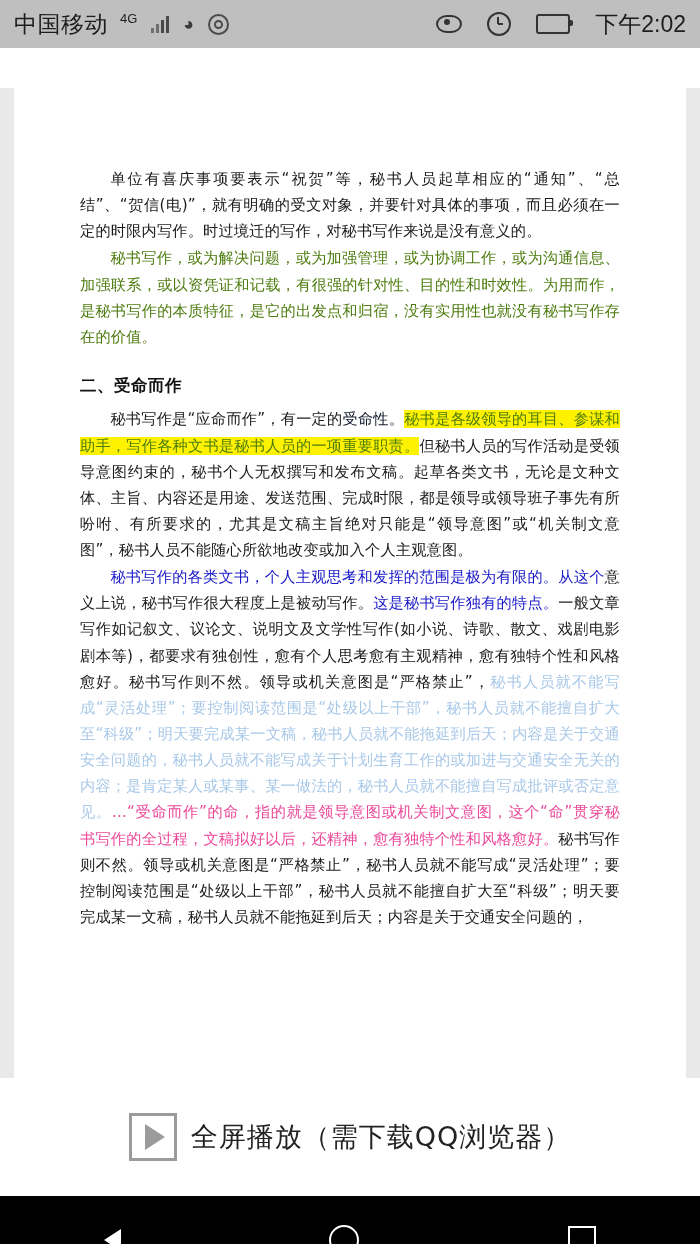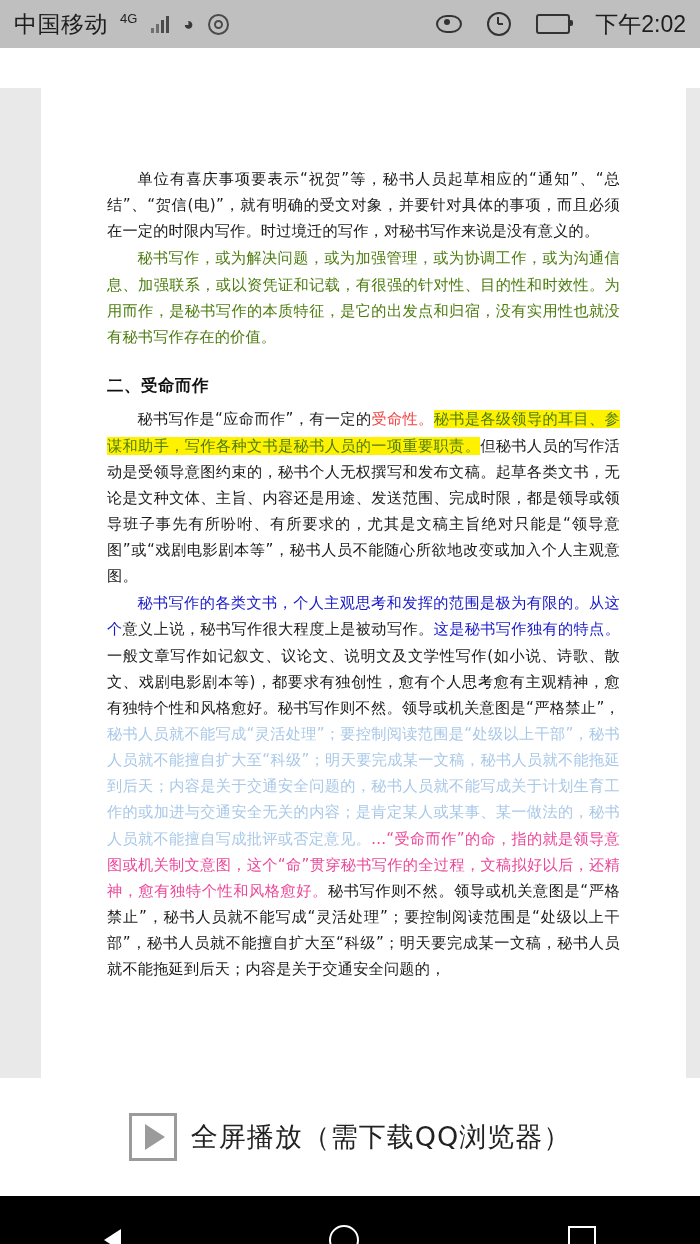--- a/index.html
+++ b/index.html
@@ -156,38 +156,37 @@
     padding: 0 14px;
     box-sizing: border-box;
     height: 990px;
   }
   .page {
     background: #ffffff;
     height: 100%;
     box-sizing: border-box;
     padding: 78px 66px 0 66px;
     overflow: hidden;
-    margin-left: 27px;
   }
   .doc-text {
     font-family: "DejaVu Sans", "Liberation Sans", sans-serif;
     font-size: 15.2px;
     line-height: 1.72;
     color: #1a1a1a;
     text-align: justify;
     letter-spacing: 0.2px;
   }
   .p { margin: 0 0 1px 0; }
   .indent { text-indent: 2em; }
   .red { color: #4d7c0f; }
   .hl-yellow { background: #fff200; }
   .blue { color: #1818c8; }
   .lightblue { color: #a8c8e8; }
   .green { color: #ec4899; }
-  .orange { color: #ef4444; }
+  .orange { color: #0f172a; }
   h2.sec {
     font-size: 16.5px;
     font-weight: bold;
     margin: 22px 0 6px 0;
     color: #111;
     letter-spacing: 0.5px;
   }
 
   
   .playbar {
@@ -286,21 +285,21 @@
           <span>单位有喜庆事项要表示“祝贺”等，秘书人员起草相应的“通知”、“总结”、“贺信(电)”，就有明确的受文对象，并要针对具体的事项，而且必须在一定的时限内写作。时过境迁的写作，对秘书写作来说是没有意义的。</span>
         </p>
 
         <p class="p indent red">
           <span>秘书写作，或为解决问题，或为加强管理，或为协调工作，或为沟通信息、加强联系，或以资凭证和记载，有很强的针对性、目的性和时效性。为用而作，是秘书写作的本质特征，是它的出发点和归宿，没有实用性也就没有秘书写作存在的价值。</span>
         </p>
 
         <h2 class="sec">二、受命而作</h2>
 
         <p class="p indent">
-          <span>秘书写作是“应命而作”，有一定的</span><span class="orange">受命性。</span><span class="red hl-yellow">秘书是各级领导的耳目、参谋和助手，写作各种文书是秘书人员的一项重要职责。</span><span>但秘书人员的写作活动是受领导意图约束的，秘书个人无权撰写和发布文稿。起草各类文书，无论是文种文体、主旨、内容还是用途、发送范围、完成时限，都是领导或领导班子事先有所吩咐、有所要求的，尤其是文稿主旨绝对只能是“领导意图”或“戏剧电影剧本等”，秘书人员不能随心所欲地改变或加入个人主观意图。</span>
+          <span>秘书写作是“应命而作”，有一定的</span><span class="orange">受命性。</span><span class="red hl-yellow">秘书是各级领导的耳目、参谋和助手，写作各种文书是秘书人员的一项重要职责。</span><span>但秘书人员的写作活动是受领导意图约束的，秘书个人无权撰写和发布文稿。起草各类文书，无论是文种文体、主旨、内容还是用途、发送范围、完成时限，都是领导或领导班子事先有所吩咐、有所要求的，尤其是文稿主旨绝对只能是“领导意图”或“机关制文意图”，秘书人员不能随心所欲地改变或加入个人主观意图。</span>
         </p>
 
         <p class="p indent">
           <span class="blue">秘书写作的各类文书，个人主观思考和发挥的范围是极为有限的。从这个</span><span>意义上说，秘书写作很大程度上是被动写作。</span><span class="blue">这是秘书写作独有的特点。</span><span>一般文章写作如记叙文、议论文、说明文及文学性写作(如小说、诗歌、散文、戏剧电影剧本等)，都要求有独创性，愈有个人思考愈有主观精神，愈有独特个性和风格愈好。秘书写作则不然。领导或机关意图是“严格禁止”，</span><span class="lightblue">秘书人员就不能写成“灵活处理”；要控制阅读范围是“处级以上干部”，秘书人员就不能擅自扩大至“科级”；明天要完成某一文稿，秘书人员就不能拖延到后天；内容是关于交通安全问题的，秘书人员就不能写成关于计划生育工作的或加进与交通安全无关的内容；是肯定某人或某事、某一做法的，秘书人员就不能擅自写成批评或否定意见。</span><span class="green">…“受命而作”的命，指的就是领导意图或机关制文意图，这个“命”贯穿秘书写作的全过程，文稿拟好以后，还精神，愈有独特个性和风格愈好。</span><span>秘书写作则不然。领导或机关意图是“严格禁止”，秘书人员就不能写成“灵活处理”；要控制阅读范围是“处级以上干部”，秘书人员就不能擅自扩大至“科级”；明天要完成某一文稿，秘书人员就不能拖延到后天；内容是关于交通安全问题的，</span>
         </p>
 
       </div>
     </div>
   </div>
 

